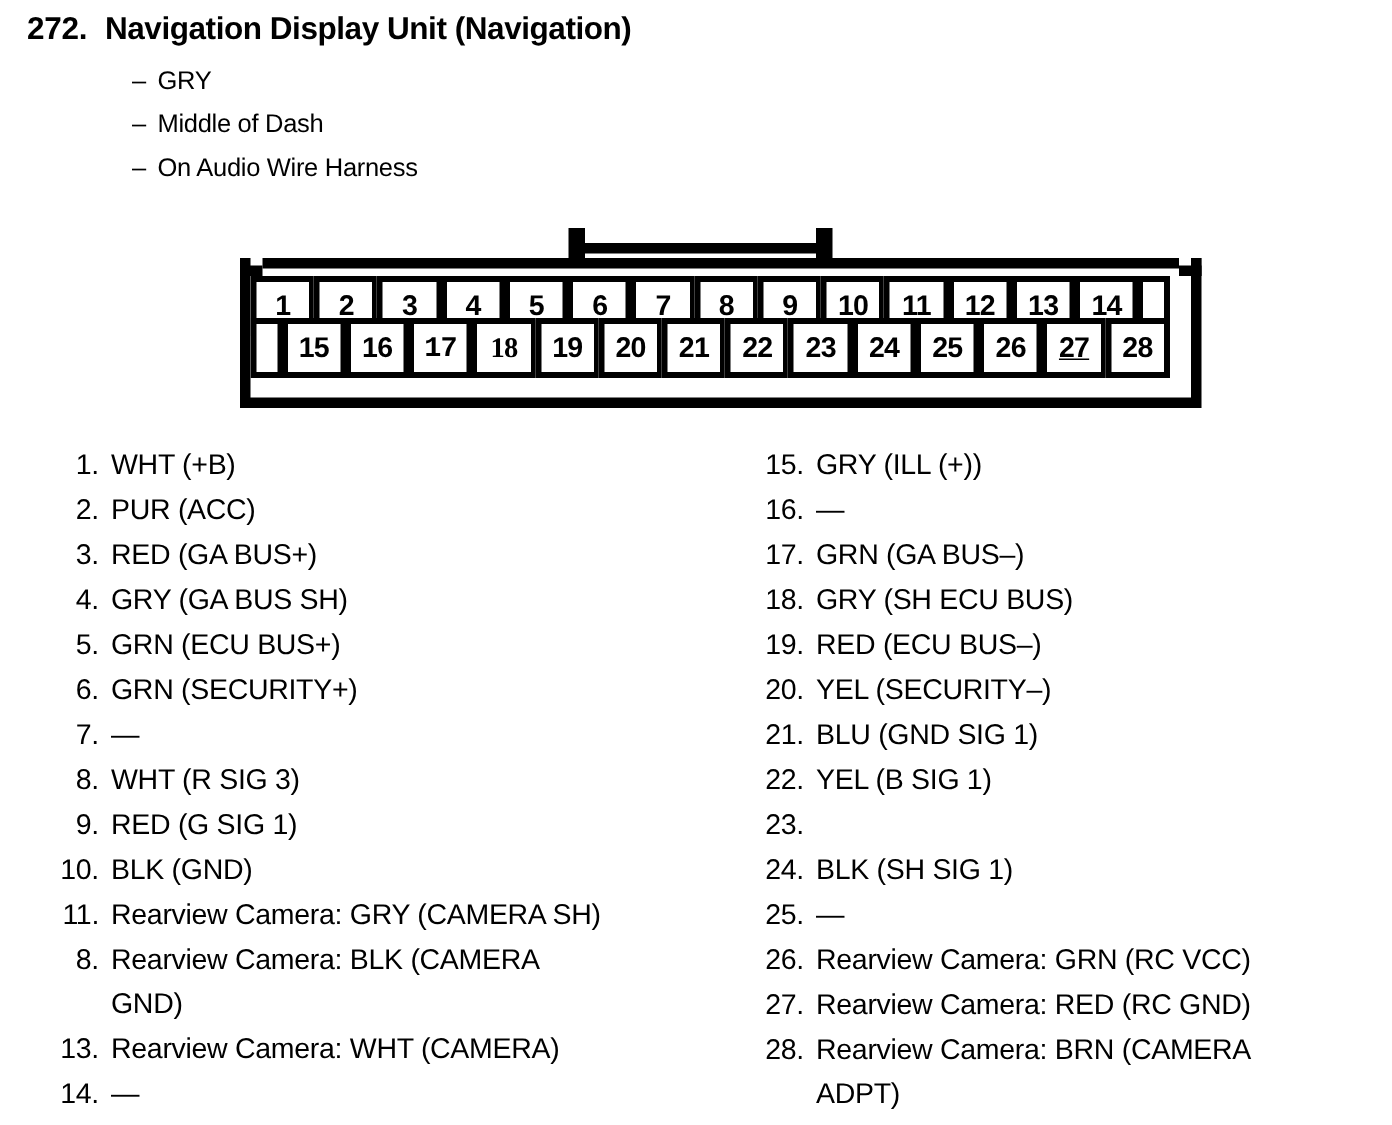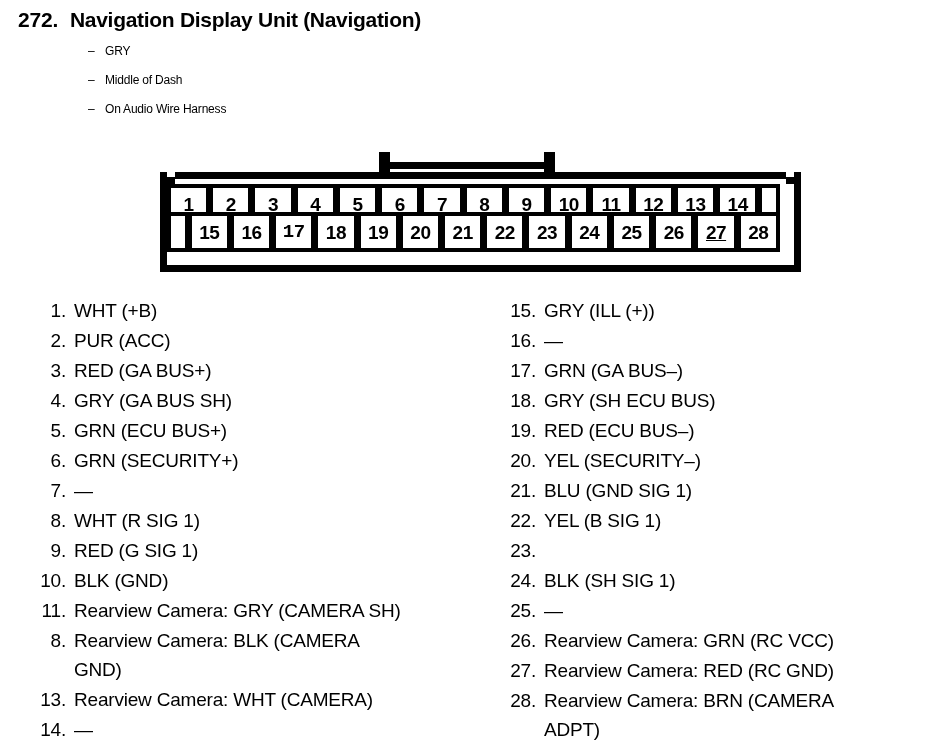--- a/index.html
+++ b/index.html
@@ -40,21 +40,21 @@
   }
   #title-text {
     display: inline-block;
     font-size: 21px;
     font-weight: bold;
     letter-spacing: -0.3px;
   }
   .sub-line {
     position: absolute;
     left: 88px;
-    font-size: 12px;
+    font-size: 17px;
     white-space: nowrap;
     letter-spacing: -0.2px;
   }
   .sub-dash {
     display: inline-block;
     width: 17px;
   }
   #sub-0 { top: 44px; }
   #sub-1 { top: 73px; }
   #sub-2 { top: 102px; }
@@ -242,21 +242,21 @@
         <div class="pin-cell" style="width: 43.2414px;">12</div>
         <div class="pin-cell" style="width: 43.2414px;">13</div>
         <div class="pin-cell" style="width: 43.2414px;">14</div>
         <div class="pin-spacer" style="width: 21.6207px;"></div>
       </div>
     <div class="pin-row" id="pin-row-bottom">
         <div class="pin-spacer" style="width: 21.6207px;"></div>
         <div class="pin-cell" style="width: 43.2414px;">15</div>
         <div class="pin-cell" style="width: 43.2414px;">16</div>
         <div class="pin-cell" style="width: 43.2414px; font-family: Liberation Mono, monospace;">17</div>
-        <div class="pin-cell" style="width: 43.2414px;">18</div>
+        <div class="pin-cell" style="width: 43.2414px; font-family: Liberation Serif, serif;">18</div>
         <div class="pin-cell" style="width: 43.2414px;">19</div>
         <div class="pin-cell" style="width: 43.2414px;">20</div>
         <div class="pin-cell" style="width: 43.2414px;">21</div>
         <div class="pin-cell" style="width: 43.2414px;">22</div>
         <div class="pin-cell" style="width: 43.2414px;">23</div>
         <div class="pin-cell" style="width: 43.2414px;">24</div>
         <div class="pin-cell" style="width: 43.2414px;">25</div>
         <div class="pin-cell" style="width: 43.2414px;">26</div>
         <div class="pin-cell" style="width: 43.2414px; text-decoration: underline;">27</div>
         <div class="pin-cell" style="width: 43.2414px;">28</div>
@@ -288,21 +288,21 @@
     <div class="pin-entry">
       <div class="pin-num">6.</div>
       <div class="pin-desc">GRN (SECURITY+)</div>
     </div>
     <div class="pin-entry">
       <div class="pin-num">7.</div>
       <div class="pin-desc">—</div>
     </div>
     <div class="pin-entry">
       <div class="pin-num">8.</div>
-      <div class="pin-desc">WHT (R SIG 1)</div>
+      <div class="pin-desc">WHT (R SIG 3)</div>
     </div>
     <div class="pin-entry">
       <div class="pin-num">9.</div>
       <div class="pin-desc">RED (G SIG 1)</div>
     </div>
     <div class="pin-entry">
       <div class="pin-num">10.</div>
       <div class="pin-desc">BLK (GND)</div>
     </div>
     <div class="pin-entry">

